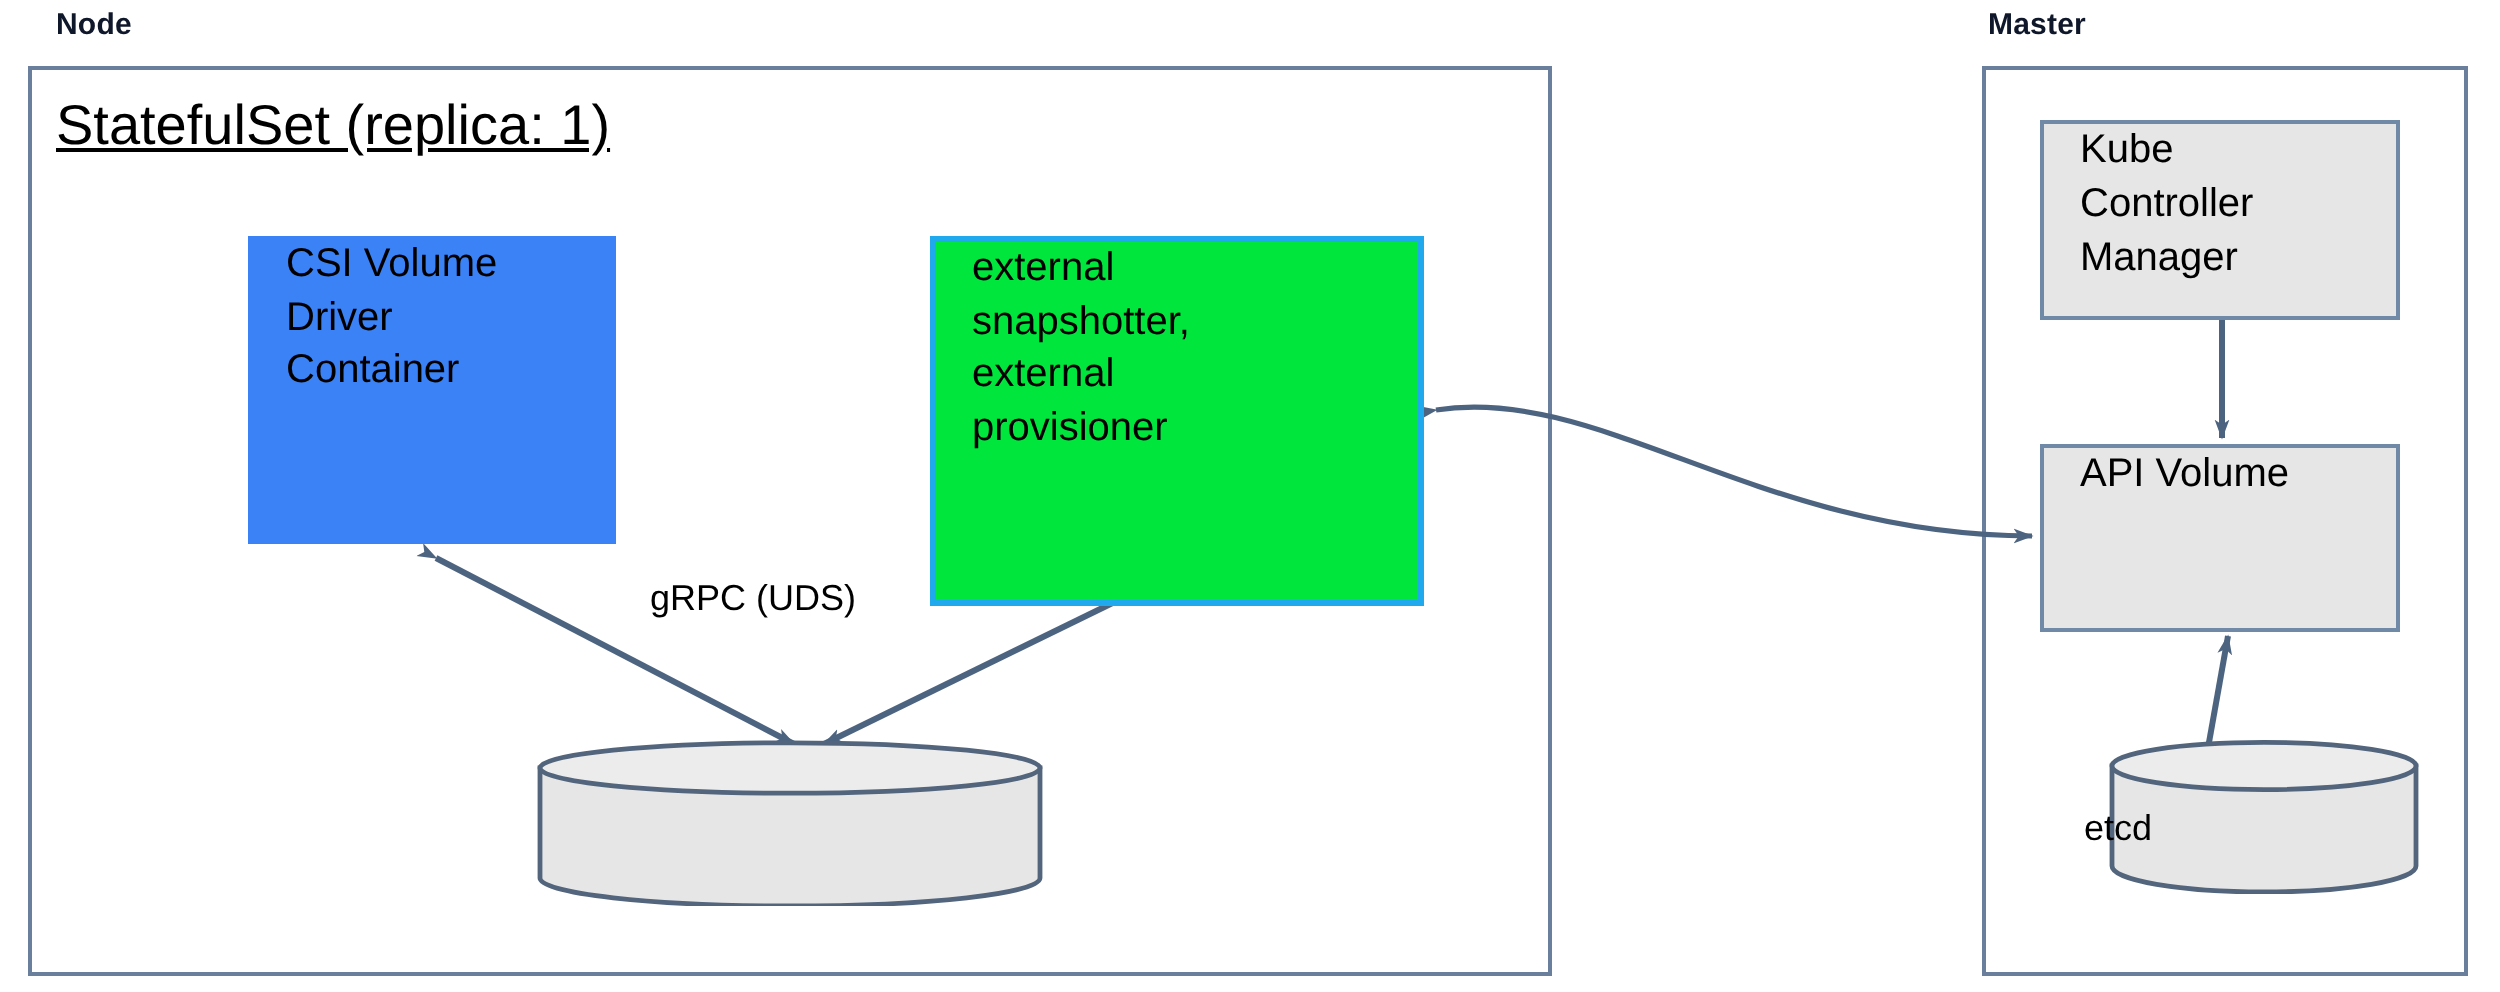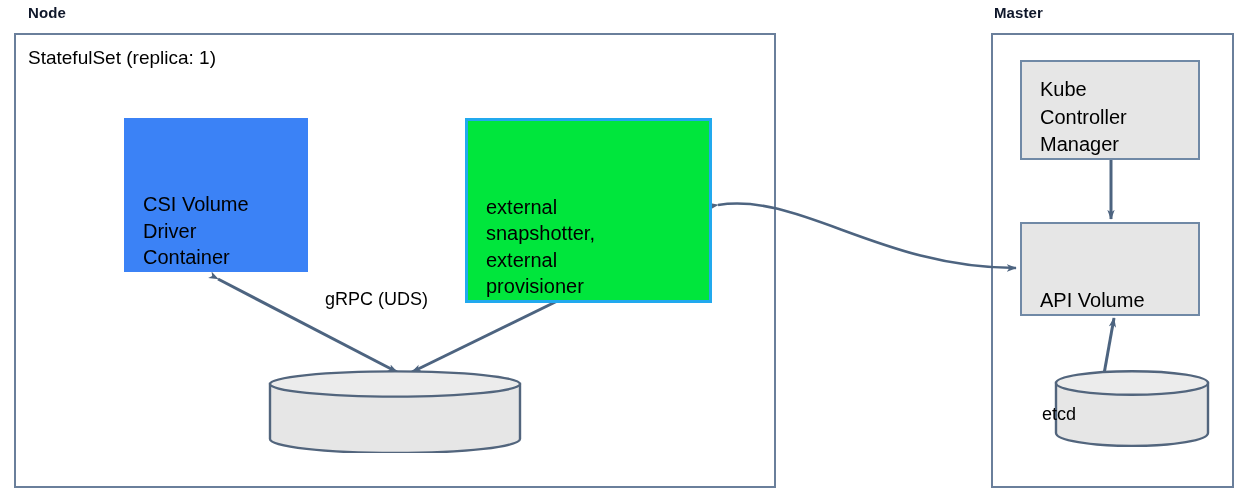--- a/index.html
+++ b/index.html
@@ -28,30 +28,31 @@
     white-space: nowrap;
   }
   .grp-box {
     position: absolute;
     border: 2px solid #6a7f9b;
     background: #ffffff;
     box-sizing: border-box;
   }
   .inner-title {
     position: absolute;
-    font-size: 19px;
+    font-size: 28px;
     color: #000000;
     white-space: nowrap;
+    text-decoration: underline;
   }
   .node-box {
     position: absolute;
     box-sizing: border-box;
     display: flex;
     flex-direction: column;
-    justify-content: flex-end;
+    justify-content: flex-start;
   }
   .node-box .txt {
     font-size: 20px;
     line-height: 1.33;
     color: #000000;
     padding-left: 18px;
     white-space: pre-line;
   }
   .box-orange {
     background: #3b82f6;

